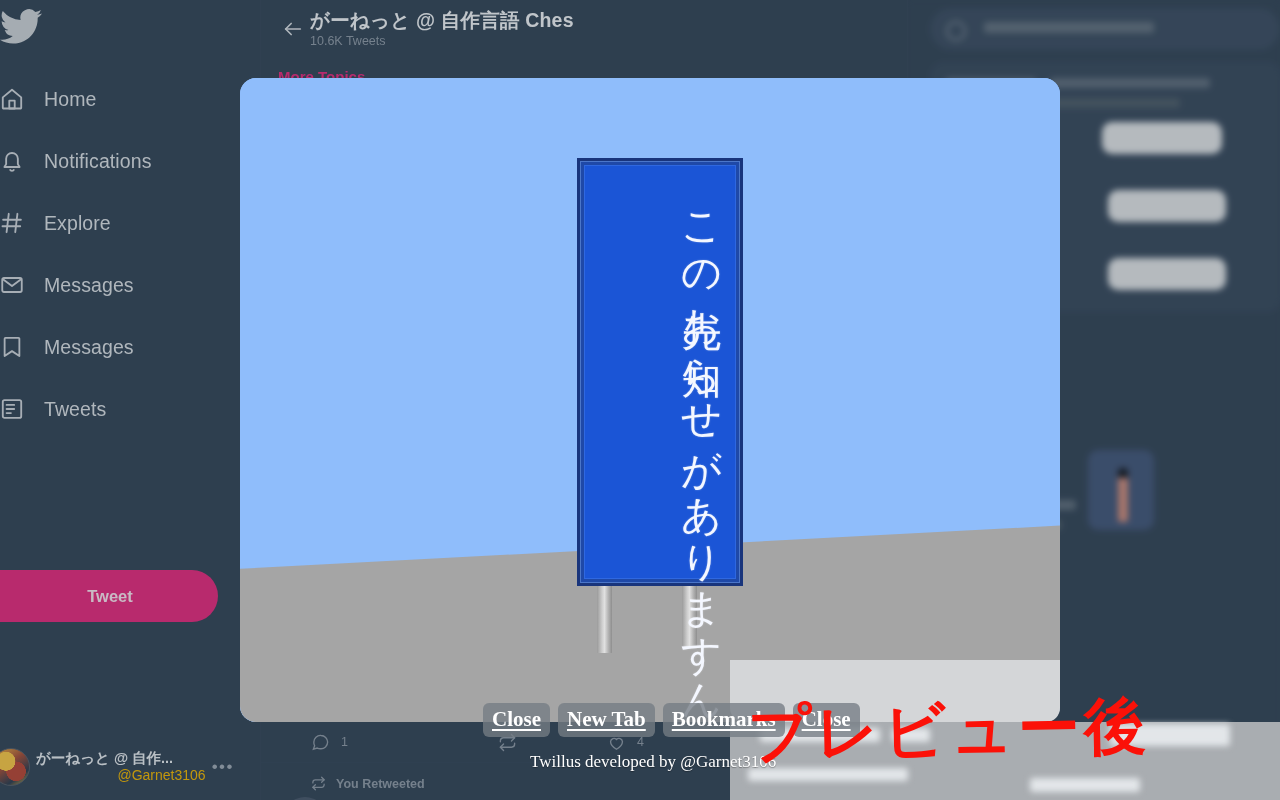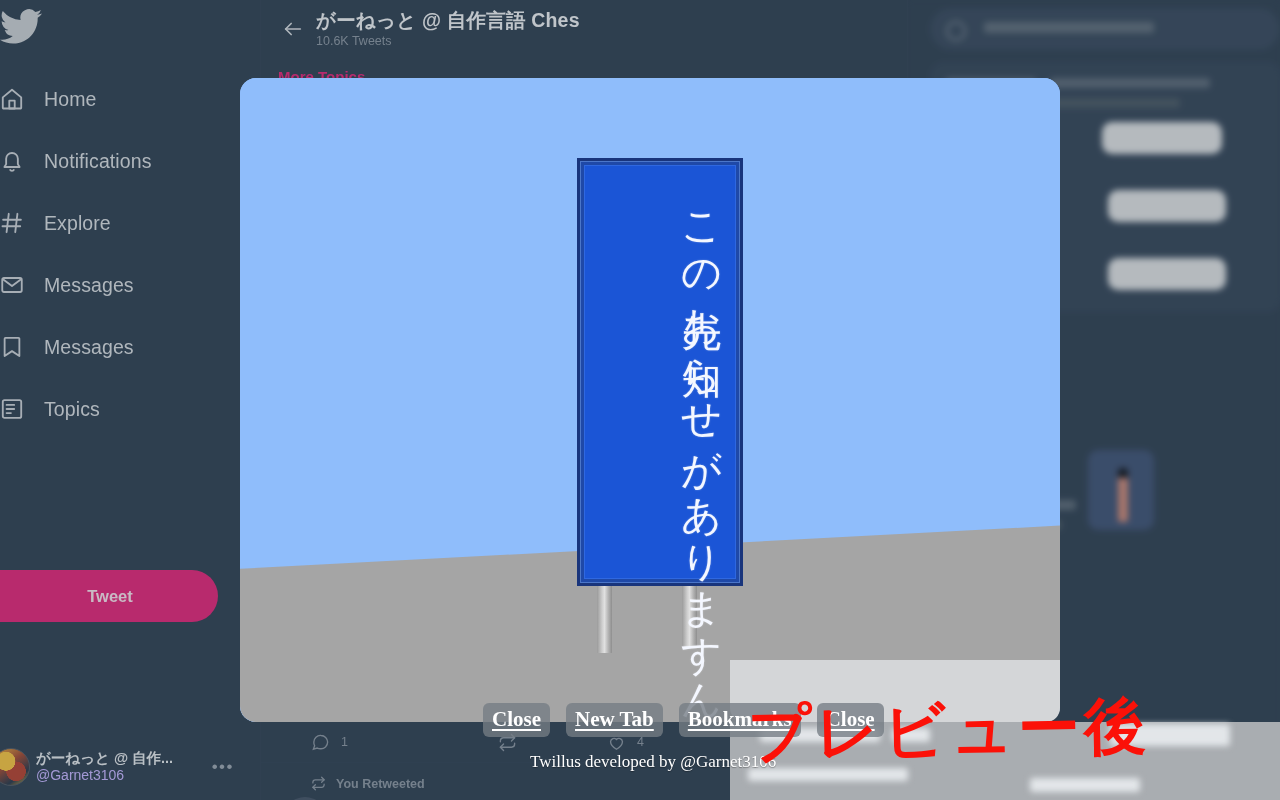--- a/index.html
+++ b/index.html
@@ -50,29 +50,29 @@
   .avatar{
     width:38px;height:38px;border-radius:50%;flex:0 0 38px;
     background:
       radial-gradient(circle at 36% 34%, #f0c24a 0 28%, rgba(240,194,74,0) 29%),
       radial-gradient(circle at 64% 62%, #b2483a 0 30%, rgba(178,72,58,0) 31%),
       linear-gradient(145deg,#e8b545 0%,#a1503c 42%,#2f3f52 75%,#e0ae3f 100%);
     border:1px solid #56606c;box-sizing:border-box;
   }
   .me-text{margin-left:6px;line-height:1.18;flex:1 1 auto;min-width:0;}
   .me-name{font-size:14.5px;font-weight:700;color:#dfe4e9;white-space:nowrap;overflow:hidden;}
-  .me-handle{font-size:14px;color:#c4b5fd;white-space:nowrap;}
+  .me-handle{font-size:14px;color:#eab308;white-space:nowrap;text-align:right;}
   .me-dots{color:#9aa5b1;font-size:17px;letter-spacing:1.5px;padding:0 6px;}
 
   
   .center{position:absolute;left:260px;top:0;width:646px;height:800px;background:#35475a;border-left:1px solid #42536633;border-right:1px solid #42536633;}
   .center-head{position:absolute;left:0;top:0;width:100%;height:58px;display:flex;align-items:center;}
   .back-arrow{width:34px;height:34px;margin-left:15px;display:flex;align-items:center;justify-content:center;color:#d2d8de;cursor:pointer;}
   .back-arrow svg{width:22px;height:22px;}
-  .head-texts{margin-left:6px;line-height:1.14;}
+  .head-texts{margin-left:0;line-height:1.14;}
   .head-title{font-size:19.5px;font-weight:700;color:#e7ebef;letter-spacing:.2px;}
   .head-sub{font-size:12.5px;color:#8c98a5;margin-top:3px;}
 
   .more-topics{position:absolute;left:17px;top:68px;font-size:15px;font-weight:700;color:#dd2e7e;}
 
   
   .eng-row{position:absolute;left:28px;top:725px;width:520px;height:34px;display:flex;align-items:center;color:#8b97a4;}
   .eng{display:flex;align-items:center;}
   .eng svg{width:19px;height:19px;display:block;}
   .eng .cnt{font-size:12.5px;margin-left:11px;color:#8b97a4;}
@@ -132,21 +132,21 @@
     writing-mode:vertical-rl;text-orientation:upright;
     color:#f4f7ff;font-size:40px;line-height:1.02;letter-spacing:1px;
     font-family:"DejaVu Sans","Liberation Sans",sans-serif;
     text-shadow:0 0 2px rgba(255,255,255,.35);
     white-space:pre;
   }
   .vtext .l2{margin-right:2px;}
 
   
   .toolbar{
-    position:absolute;left:483px;top:703px;display:flex;align-items:flex-start;gap:16px;z-index:40;
+    position:absolute;left:483px;top:703px;display:flex;align-items:flex-start;gap:8px;z-index:40;
   }
   .tbtn{
     background:rgba(116,124,132,0.78);
     border:0;border-radius:6px;padding:5px 9px 7px 9px;cursor:pointer;
     font-family:"Liberation Serif","DejaVu Serif",serif;
     font-size:21px;font-weight:700;color:#ffffff;
     text-decoration:underline;text-underline-offset:3px;
     line-height:1.05;white-space:nowrap;
   }
   .credit{
@@ -338,21 +338,21 @@
 
       <div class="nav-item">
         <span class="nav-ico">
           <svg viewBox="0 0 24 24" fill="none" stroke="currentColor" stroke-width="1.7" stroke-linecap="round">
               <rect x="3.5" y="3.8" width="17" height="16.4" rx="1.6"></rect>
               <line x1="7" y1="8.2" x2="14" y2="8.2"></line>
               <line x1="7" y1="12" x2="14" y2="12"></line>
               <line x1="7" y1="15.8" x2="11" y2="15.8"></line>
             </svg>
         </span>
-        <span class="nav-label">Topics</span>
+        <span class="nav-label">Tweets</span>
       </div>
 
 
     </div>
 
     <button class="tweet-btn">Tweet</button>
 
     <div class="me-box">
       <div class="avatar"></div>
       <div class="me-text">

